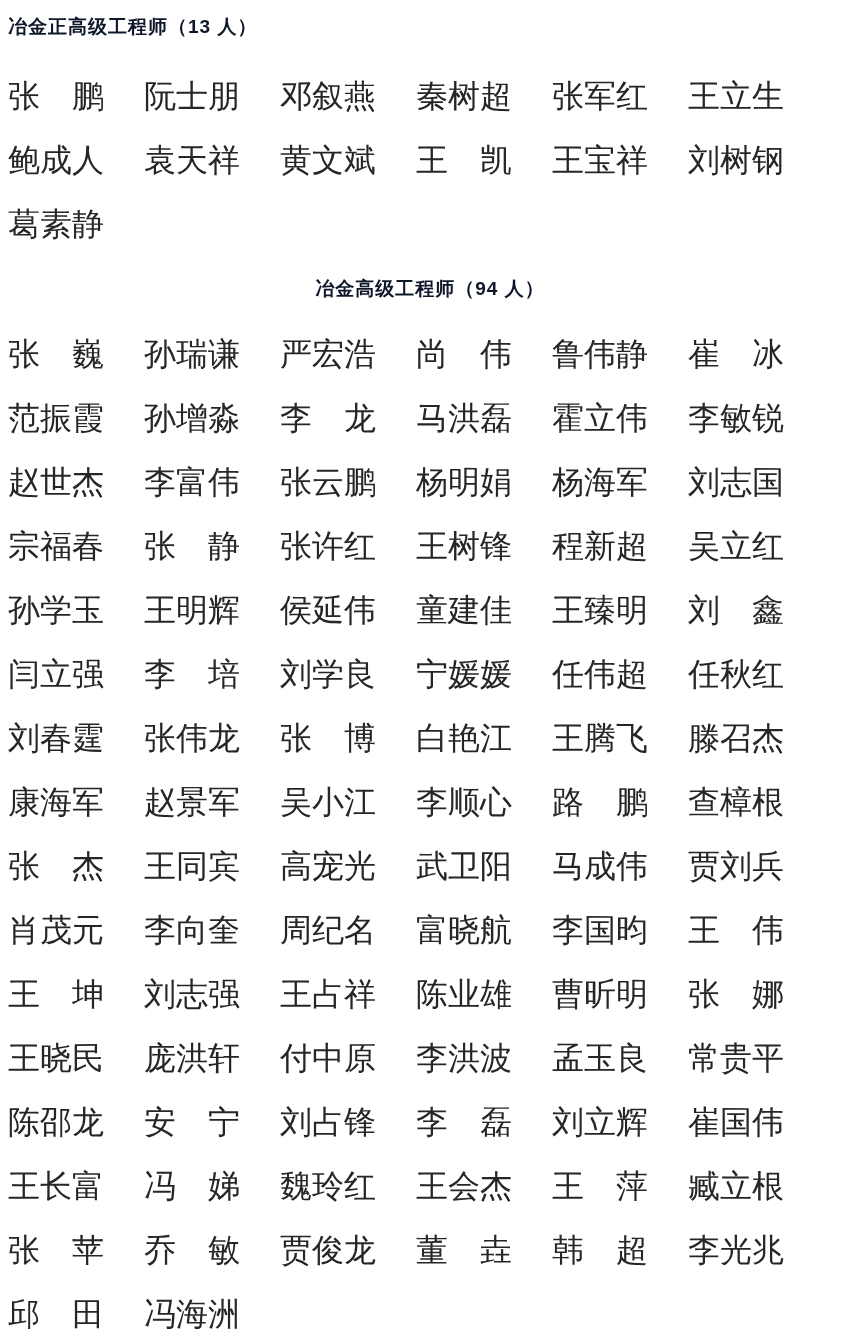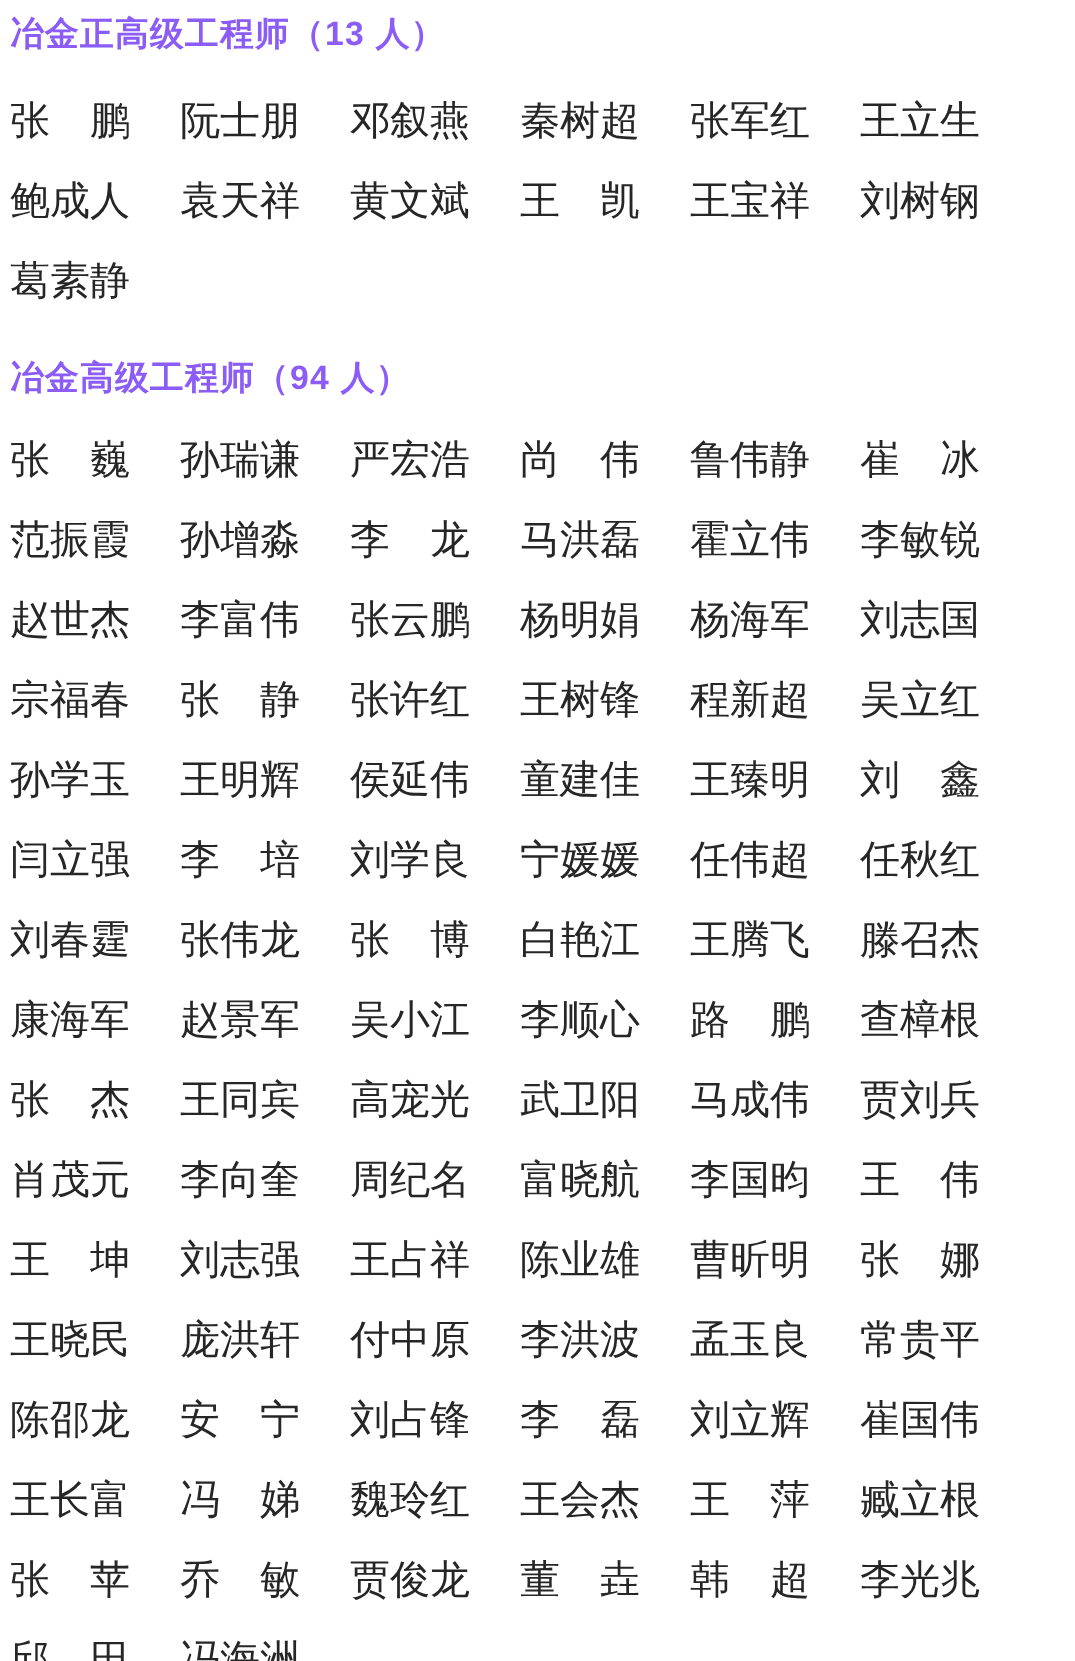--- a/index.html
+++ b/index.html
@@ -14,29 +14,30 @@
     background: #ffffff;
     color: #1f1f1f;
     overflow: hidden;
     box-sizing: border-box;
     padding: 10px 8px 0 8px;
     font-family: "Liberation Serif", "DejaVu Serif", serif;
   }
   .section-heading {
     font-family: "Liberation Sans", "DejaVu Sans", sans-serif;
     font-weight: bold;
-    font-size: 27px;
+    font-size: 19px;
     line-height: 34px;
-    color: #8b5cf6;
+    color: #0f172a;
     letter-spacing: 1px;
     margin: 0 0 20px 0;
   }
   .section-heading.second {
-    margin-top: 29px;
+    margin-top: 16px;
     margin-bottom: 16px;
+    text-align: center;
   }
   .name-grid {
     display: flex;
     flex-wrap: wrap;
     column-gap: 40px;
     align-content: flex-start;
   }
   .name {
     display: block;
     width: 96px;

